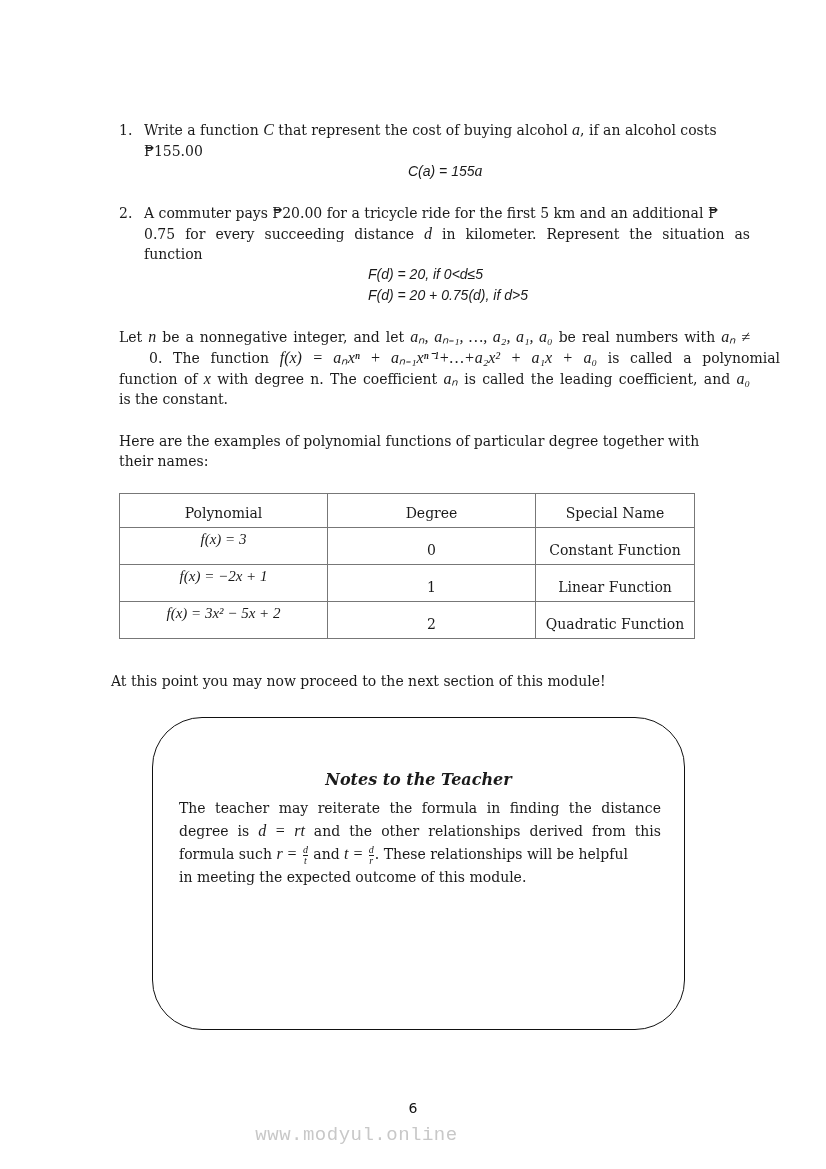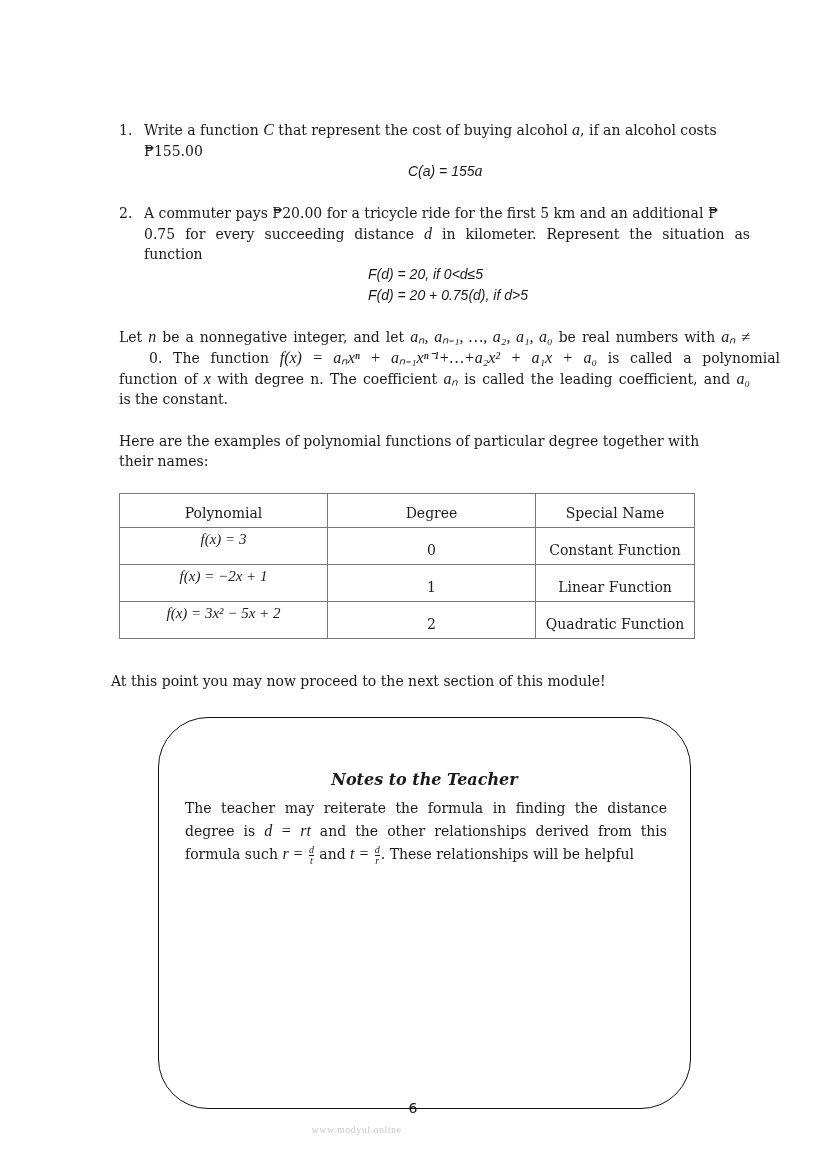--- a/index.html
+++ b/index.html
@@ -25,35 +25,35 @@
     vertical-align: middle;
   }
   table.poly td.col-poly { width: 207px; vertical-align: top; padding-top: 3px; font-family: "Liberation Serif", serif; font-size: 15px; }
   table.poly tr.hdr td { height: 29px; vertical-align: middle; padding-top: 4px; font-family: "DejaVu Serif", serif; font-size: 14px; }
   table.poly td.col-deg { width: 207px; padding-top: 8px; }
   table.poly td.col-name { padding-top: 8px; }
   .fx { font-style: italic; }
 
   
   .notes {
-    position: absolute; left: 158px; top: 717px; width: 533px; height: 392px;
+    position: absolute; left: 152px; top: 717px; width: 533px; height: 313px;
     border: 1.5px solid #111; border-radius: 50px; box-sizing: border-box;
   }
   .notes-title {
     position: absolute; left: 0; top: 52px; width: 100%; text-align: center;
     font-weight: bold; font-style: italic; font-size: 16px;
   }
   .notes-body { position: absolute; left: 26px; top: 80px; width: 482px; }
   .notes-body .nl { position: relative; line-height: 20px; height: 20px; margin-bottom: 3px; white-space: nowrap; }
   .frac { display: inline-block; vertical-align: middle; text-align: center; font-family: "Liberation Serif", serif; font-style: italic; font-size: 10px; line-height: 10px; margin: 0 1px; }
   .frac span { display: block; }
   .frac .den { border-top: 1px solid #1a1a1a; }
 
   .page-number { position: absolute; left: 0; width: 826px; top: 1100px; text-align: center; font-family: "DejaVu Sans", sans-serif; font-size: 14px; color: #111; }
-  .watermark { position: absolute; left: 0; width: 713px; top: 1124px; text-align: center; font-family: Liberation Serif, serif; font-size: 10px; color: #c8c8c8; letter-spacing: 0.5px; }
+  .watermark { position: absolute; left: 0; width: 713px; top: 1124px; text-align: center; font-family: Liberation Mono, monospace; font-size: 19px; color: #c8c8c8; letter-spacing: 0.5px; }
 </style>
 </head>
 <body>
 
 <div>
   <div class="line num" style="top:120px;">1.</div>
   <div class="line" style="left:144px; top:120px; width:606px;">
     <span>Write a function </span><span class="math">C</span><span> that represent the cost of buying alcohol </span><span class="math">a</span><span>, if an alcohol costs</span>
   </div>
   <div class="line" style="left:144px; top:141px;">₱155.00</div>
@@ -121,17 +121,18 @@
   <div class="notes-body">
     <div class="nl justify">The teacher may reiterate the formula in finding the distance</div>
     <div class="nl justify">
       <span>degree is </span><span class="math">d = rt</span><span> and the other relationships derived from this</span>
     </div>
     <div class="nl">
       <span>formula such </span><span class="math">r =</span>
       <span class="frac"><span>d</span><span class="den">t</span></span><span> and </span><span class="math">t =</span>
       <span class="frac"><span>d</span><span class="den">r</span></span><span>. These relationships will be helpful</span>
     </div>
+    <div class="nl">in meeting the expected outcome of this module.</div>
   </div>
 </div>
 
 <div class="page-number">6</div>
 <div class="watermark">www.modyul.online</div>
 
 </body></html>

